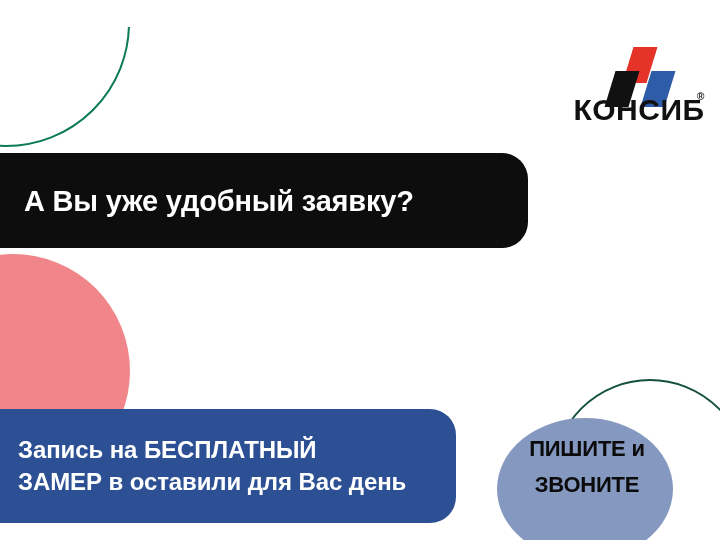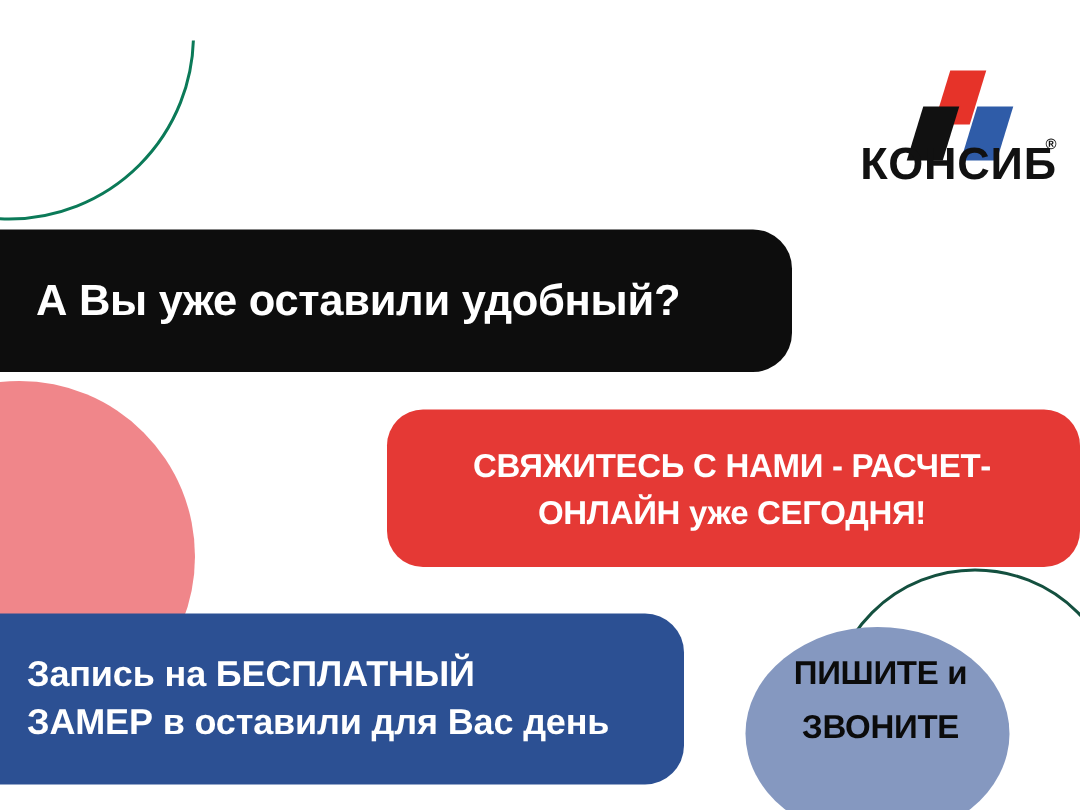--- a/index.html
+++ b/index.html
@@ -225,29 +225,23 @@
     <div class="logo-marks">
       <span class="para red"></span>
       <span class="para black"></span>
       <span class="para blue"></span>
     </div>
     <div class="logo-word">КОНСИБ</div>
     <div class="logo-reg">®</div>
   </div>
 
   <div class="msg msg-black">
-    <div class="msg-text">А Вы уже оставили удобный?</div>
-  </div>
-
-  <div class="msg msg-red">
-    <div class="msg-text">
-      <span>СВЯЖИТЕСЬ С НАМИ - РАСЧЕТ-</span><br>
-      <span>ОНЛАЙН уже СЕГОДНЯ!</span>
-    </div>
-  </div>
+    <div class="msg-text">А Вы уже удобный заявку?</div>
+  </div>
+
 
   <div class="msg msg-blue">
     <div class="msg-text">
       <span>Запись на БЕСПЛАТНЫЙ</span><br>
       <span>ЗАМЕР в оставили для Вас день</span>
     </div>
   </div>
 
   <div class="call-text">
     <span>ПИШИТЕ и</span><br>

